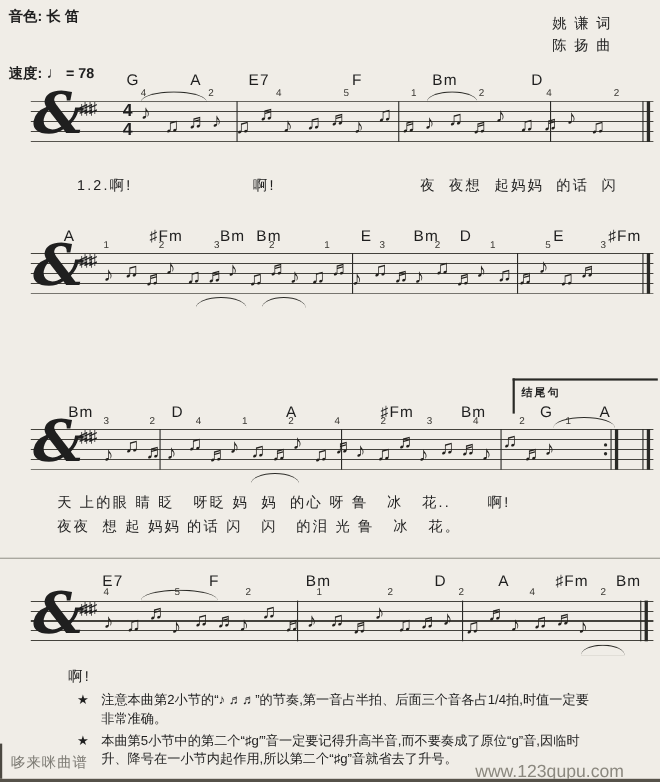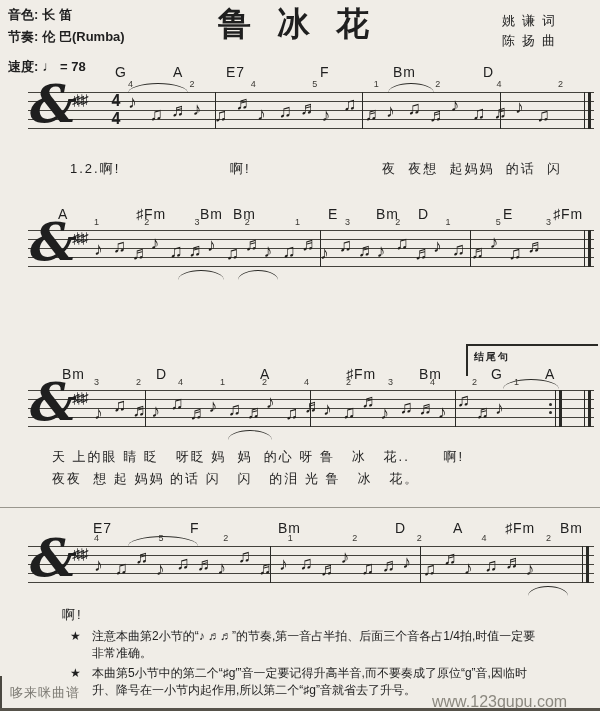--- a/index.html
+++ b/index.html
@@ -49,24 +49,22 @@
   .fn-text{flex:1;}
   .wm-left{position:absolute;left:10px;top:684px;font-size:13px;color:#7c7a73;letter-spacing:1px;}
   .wm-right{position:absolute;left:432px;top:693px;font-size:16px;color:#8b887f;}
 </style>
 </head>
 <body>
 
 <div class="page">
 
   <div class="meta-line" style="top:6px;"><span class="meta-label">音色:</span><span>长 笛</span></div>
-  <div class="meta-line" style="top:28px;"><span class="meta-label">节奏:</span><span>伦 巴(Rumba)</span></div>
   <div class="meta-line" style="top:58px;"><span class="meta-label">速度:</span><span class="tempo-note">♩</span> <span>= 78</span></div>
 
-  <h1 class="page-title">鲁冰花</h1>
   <div class="credit" style="top:12px;">姚谦词</div>
   <div class="credit" style="top:32px;">陈扬曲</div>
 
   <div class="system" style="top:64px;height:120px;">
     <span class="chord" style="left:115px;">G</span>
     <span class="chord" style="left:173px;">A</span>
     <span class="chord" style="left:226px;">E7</span>
     <span class="chord" style="left:320px;">F</span>
     <span class="chord" style="left:393px;">Bm</span>
     <span class="chord" style="left:483px;">D</span>

